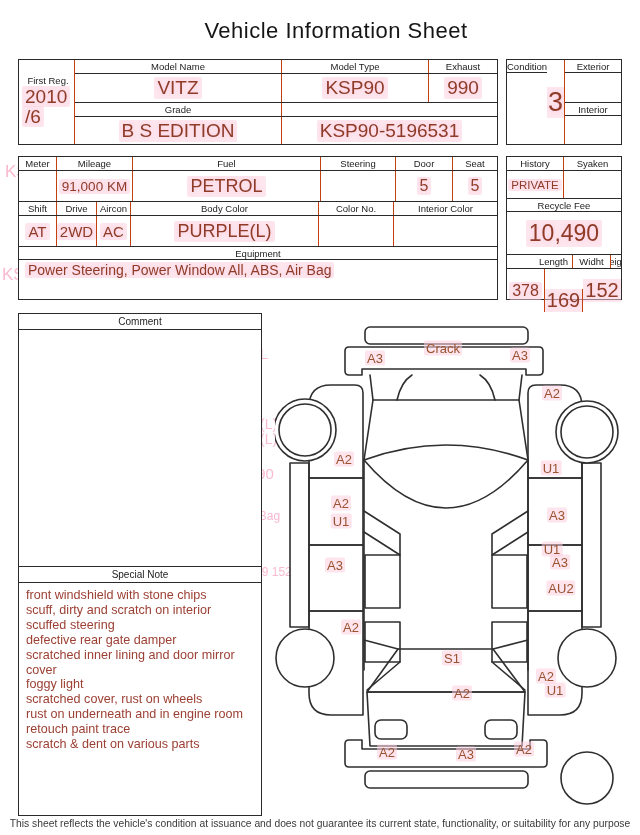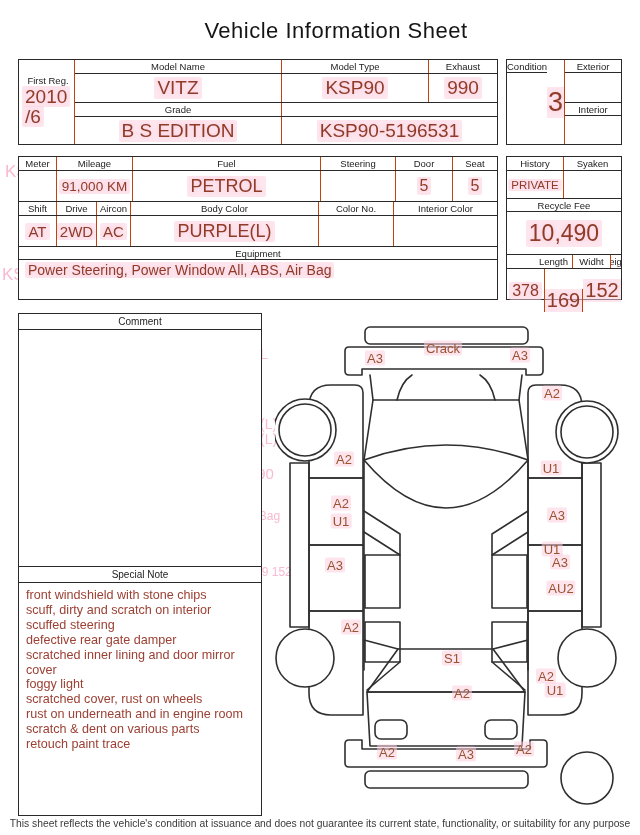--- a/index.html
+++ b/index.html
@@ -226,22 +226,22 @@
   </div>
   <div id="sn-lines" class="abs" style="left:0;right:0;top:271px;padding:3px 4px 0 7px;">
       <div class="sn-line">front windshield with stone chips</div>
       <div class="sn-line">scuff, dirty and scratch on interior</div>
       <div class="sn-line">scuffed steering</div>
       <div class="sn-line">defective rear gate damper</div>
       <div class="sn-line">scratched inner lining and door mirror cover</div>
       <div class="sn-line">foggy light</div>
       <div class="sn-line">scratched cover, rust on wheels</div>
       <div class="sn-line">rust on underneath and in engine room</div>
+      <div class="sn-line">retouch paint trace</div>
       <div class="sn-line">scratch &amp; dent on various parts</div>
-      <div class="sn-line">retouch paint trace</div>
     </div>
 </div>
 
 <div class="abs" style="left:275px;top:318px;width:362px;height:488px;">
   <svg width="362" height="488" viewBox="0 0 362 488">
 
     <rect class="ln" x="90" y="9" width="163" height="17" rx="5"></rect>
     <path class="ln" d="M74,29 H264 Q268,29 268,33 V53 Q268,57 264,57 H251 V51 H87 V57 H74 Q70,57 70,53 V33 Q70,29 74,29 Z"></path>
 
     <path class="ln" d="M95,57 L98,82 L89,142"></path>

